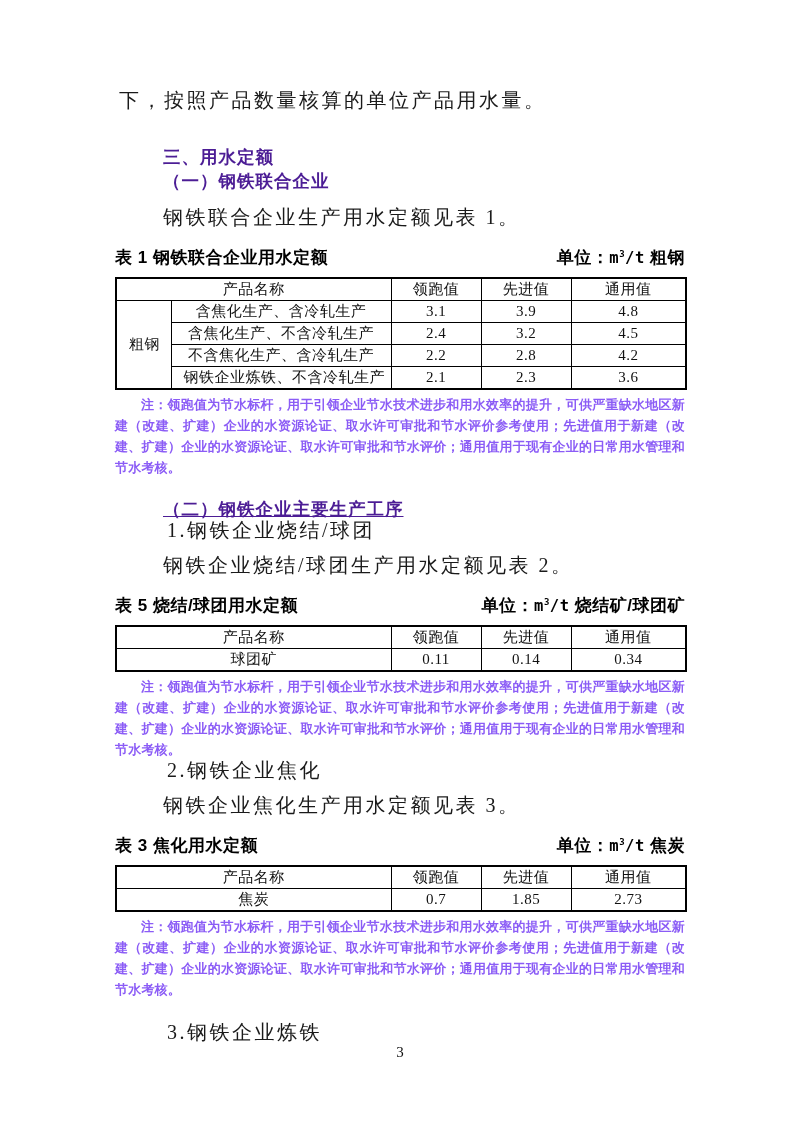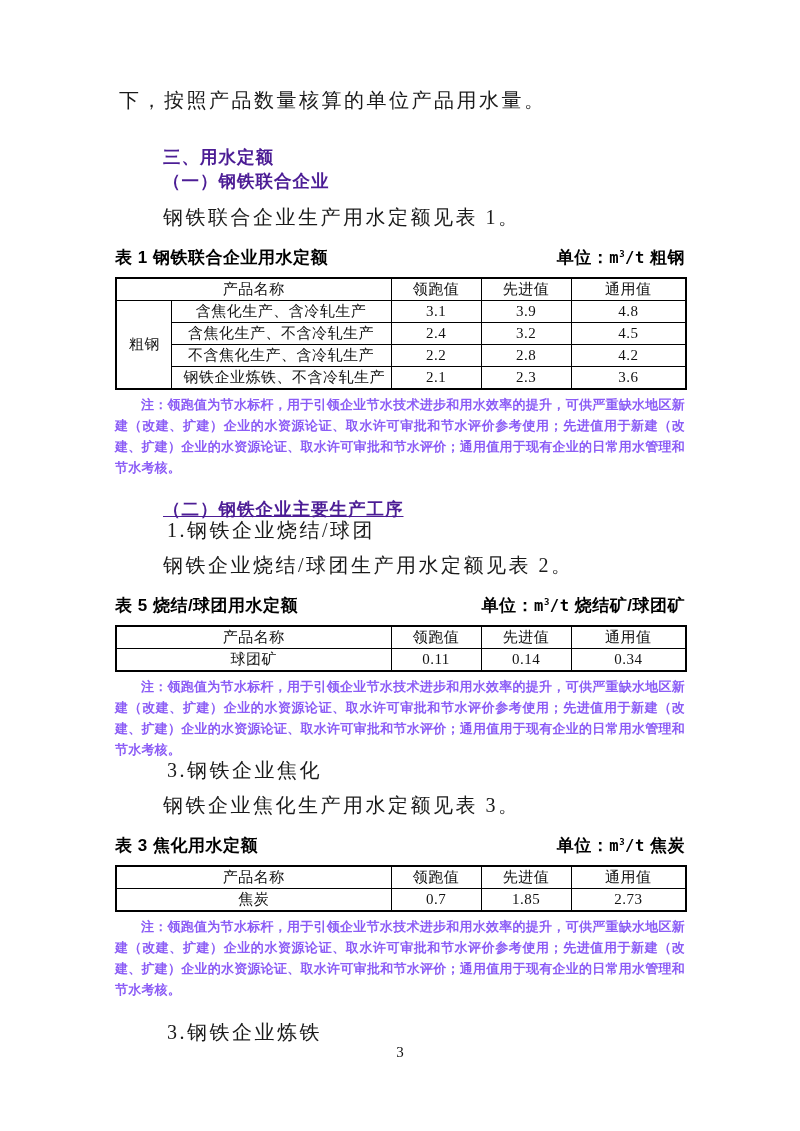--- a/index.html
+++ b/index.html
@@ -186,21 +186,21 @@
       <td>球团矿</td>
       <td>0.11</td>
       <td>0.14</td>
       <td>0.34</td>
     </tr>
   </tbody>
     </table>
 
   <p class="note">注：领跑值为节水标杆，用于引领企业节水技术进步和用水效率的提升，可供严重缺水地区新建（改建、扩建）企业的水资源论证、取水许可审批和节水评价参考使用；先进值用于新建（改建、扩建）企业的水资源论证、取水许可审批和节水评价；通用值用于现有企业的日常用水管理和节水考核。</p>
 
-  <p class="body-text num-item">3.钢铁企业焦化</p>
+  <p class="body-text num-item">2.钢铁企业焦化</p>
 
   <p class="body-text indent lead">钢铁企业焦化生产用水定额见表 3。</p>
 
   <div class="tbl-title">
     <span>表 3 焦化用水定额</span>
     <span><span>单位：</span><span class="unit-mono">m</span><span class="unit-sup">3</span><span class="unit-mono">/t</span> <span>焦炭</span></span>
   </div>
 
   <table class="qtable">
     <colgroup>

